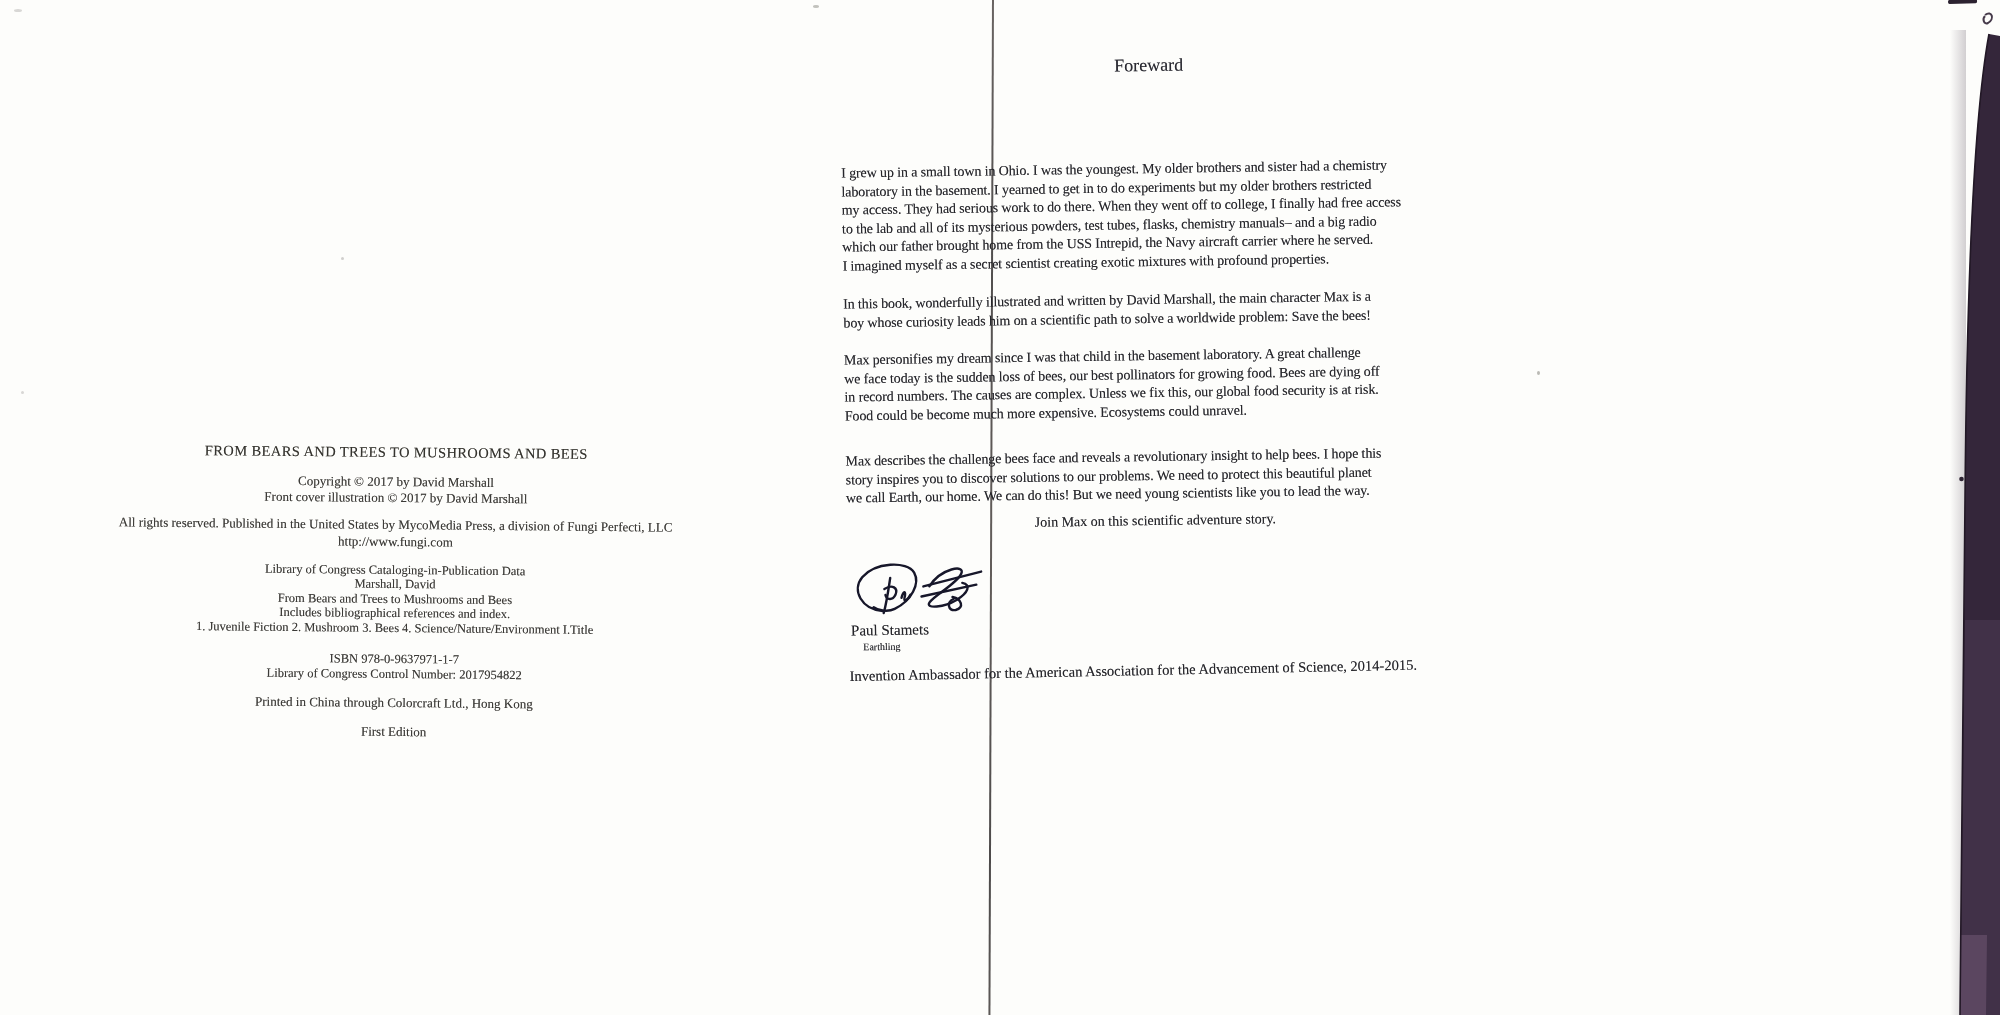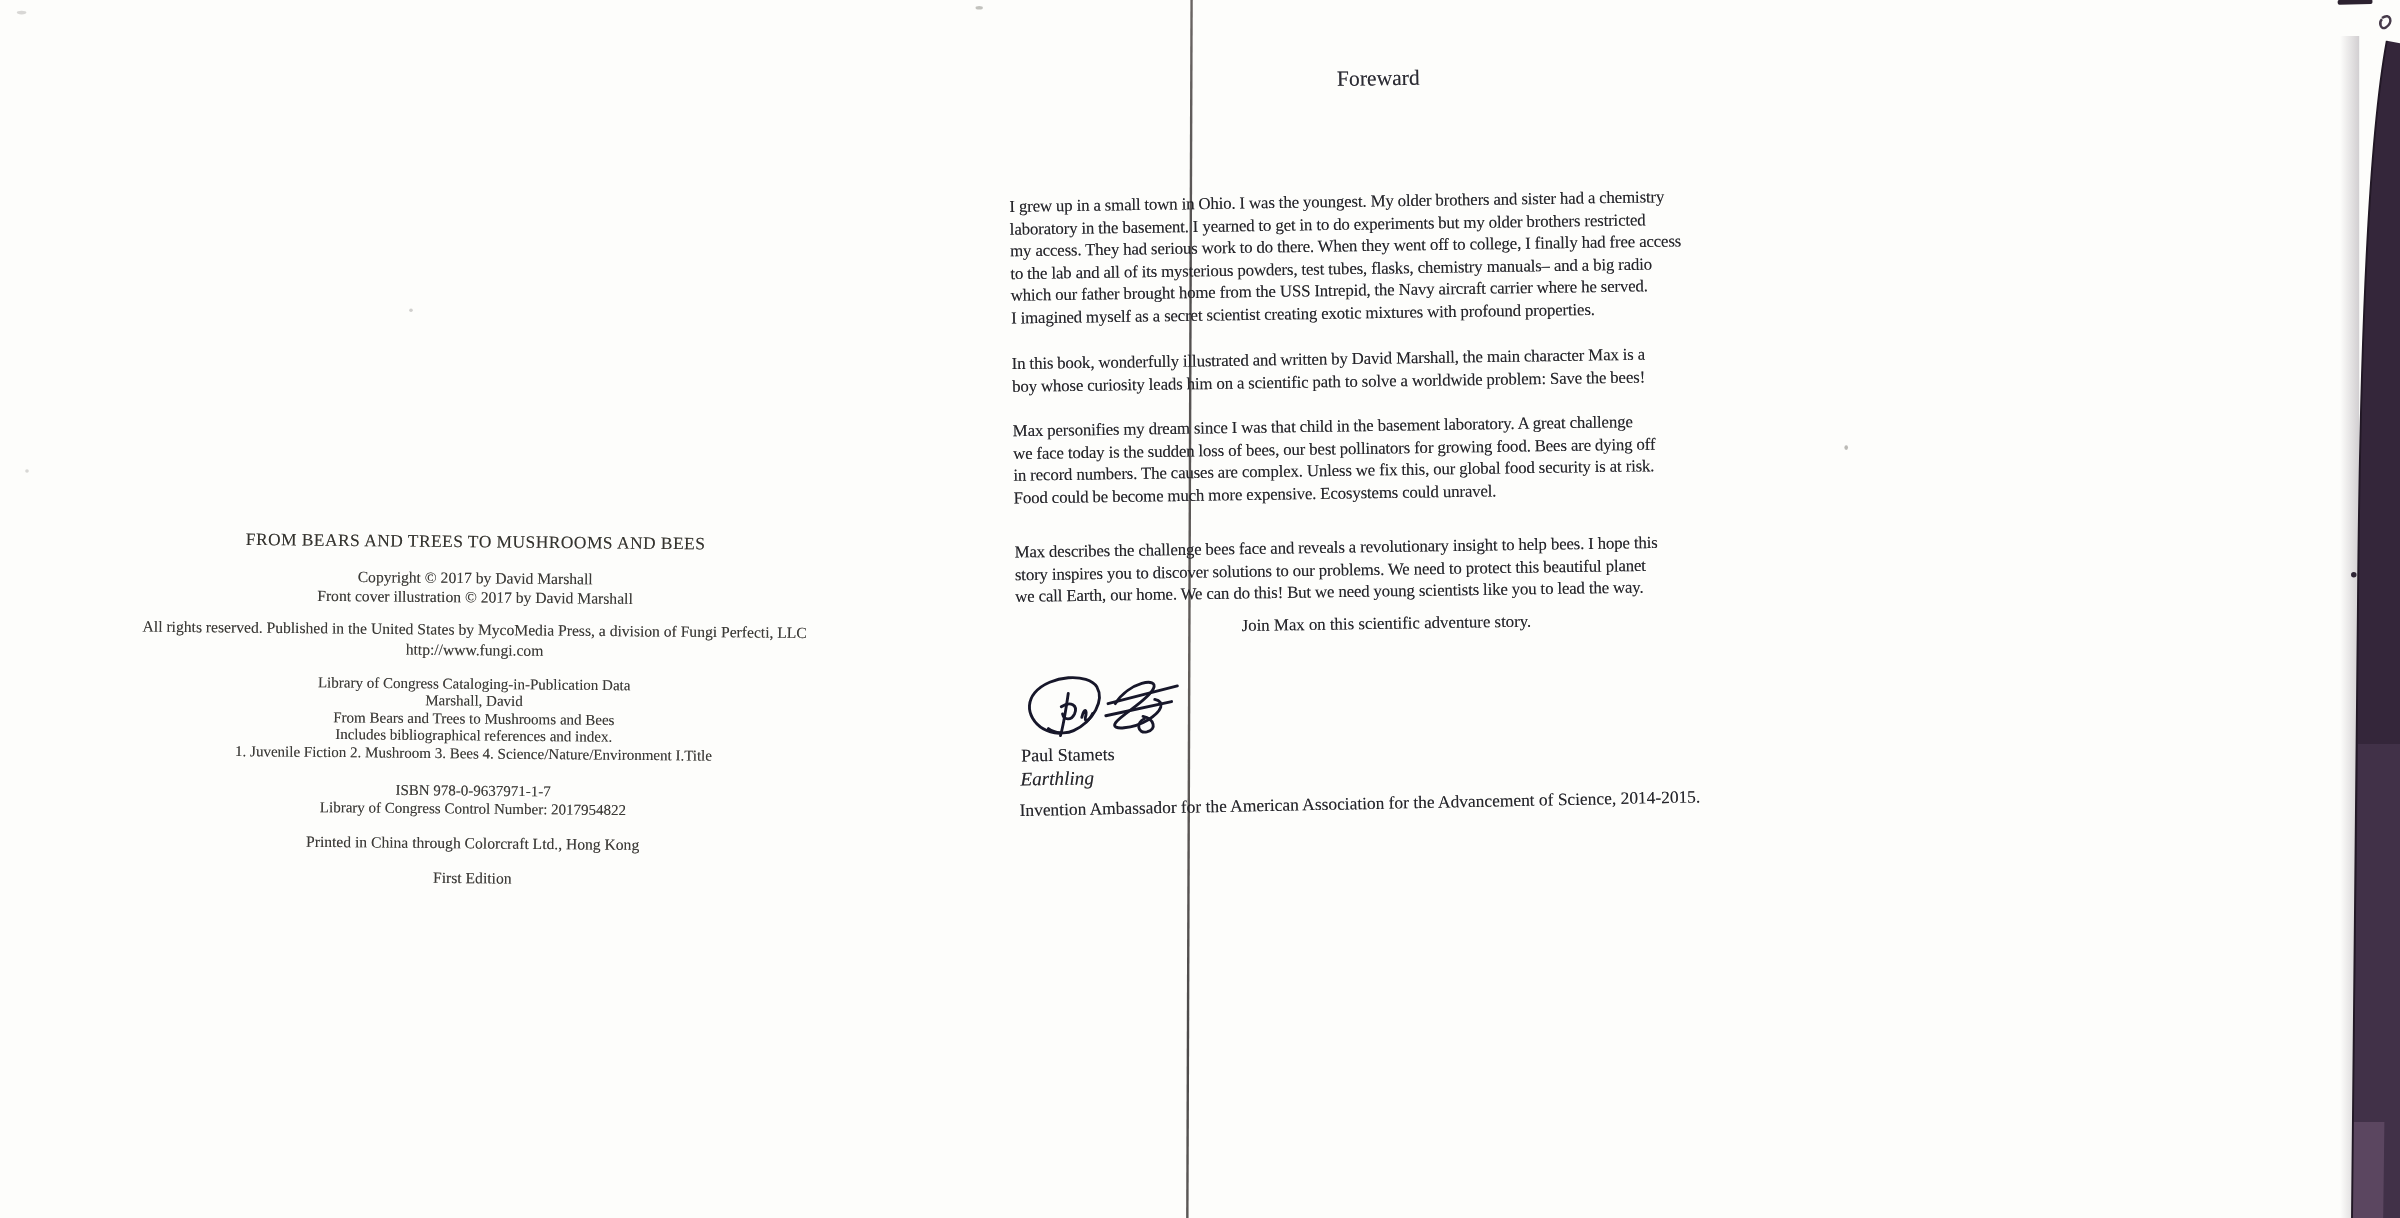--- a/index.html
+++ b/index.html
@@ -43,21 +43,21 @@
   .rp-heading{position:absolute;top:55px;width:100%;text-align:center;font-size:18px;color:#2b2b33;}
   .para{position:absolute;left:0;font-size:14px;letter-spacing:-.12px;}
   .para .tline{line-height:18.5px;white-space:nowrap;}
   .p1{top:160px;}
   .p2{top:291px;}
   .p3{top:347px;}
   .p4{top:448px;}
   .rp-join{position:absolute;top:513px;width:100%;text-align:center;font-size:14px;}
   .rp-signature{position:absolute;left:2px;top:556px;}
   .rp-name{position:absolute;left:3px;top:617px;font-size:15px;line-height:19px;}
-  .rp-earthling{position:absolute;left:2px;top:637px;font-size:16px;font-style:italic;}
+  .rp-earthling{position:absolute;left:15px;top:637px;font-size:10px;}
   .rp-credential{
     position:absolute;left:1px;top:662px;font-size:14.5px;white-space:nowrap;
     transform:rotate(-0.3deg);
   }
   
   .edge-shadow{
     position:absolute;right:34px;top:30px;bottom:0;width:16px;
     background:linear-gradient(to right, rgba(56,42,60,0), rgba(56,42,60,.22));
   }
   .edge-svg{position:absolute;right:0;top:0;}

